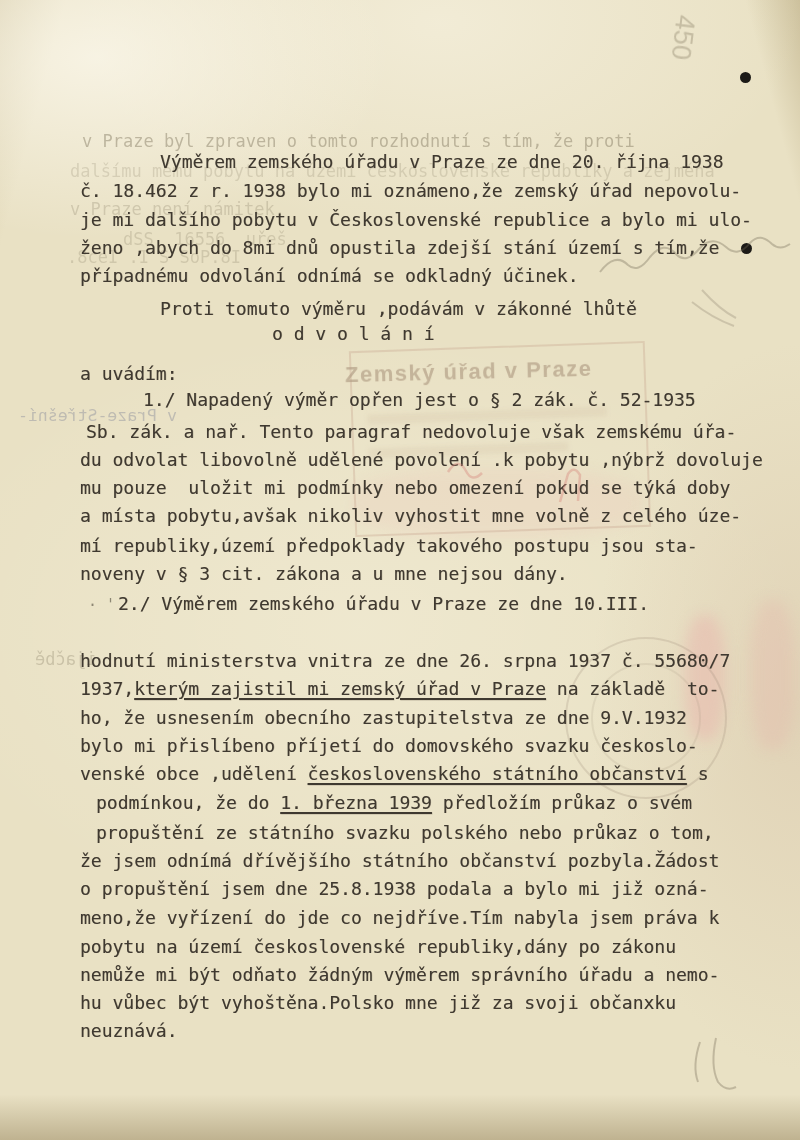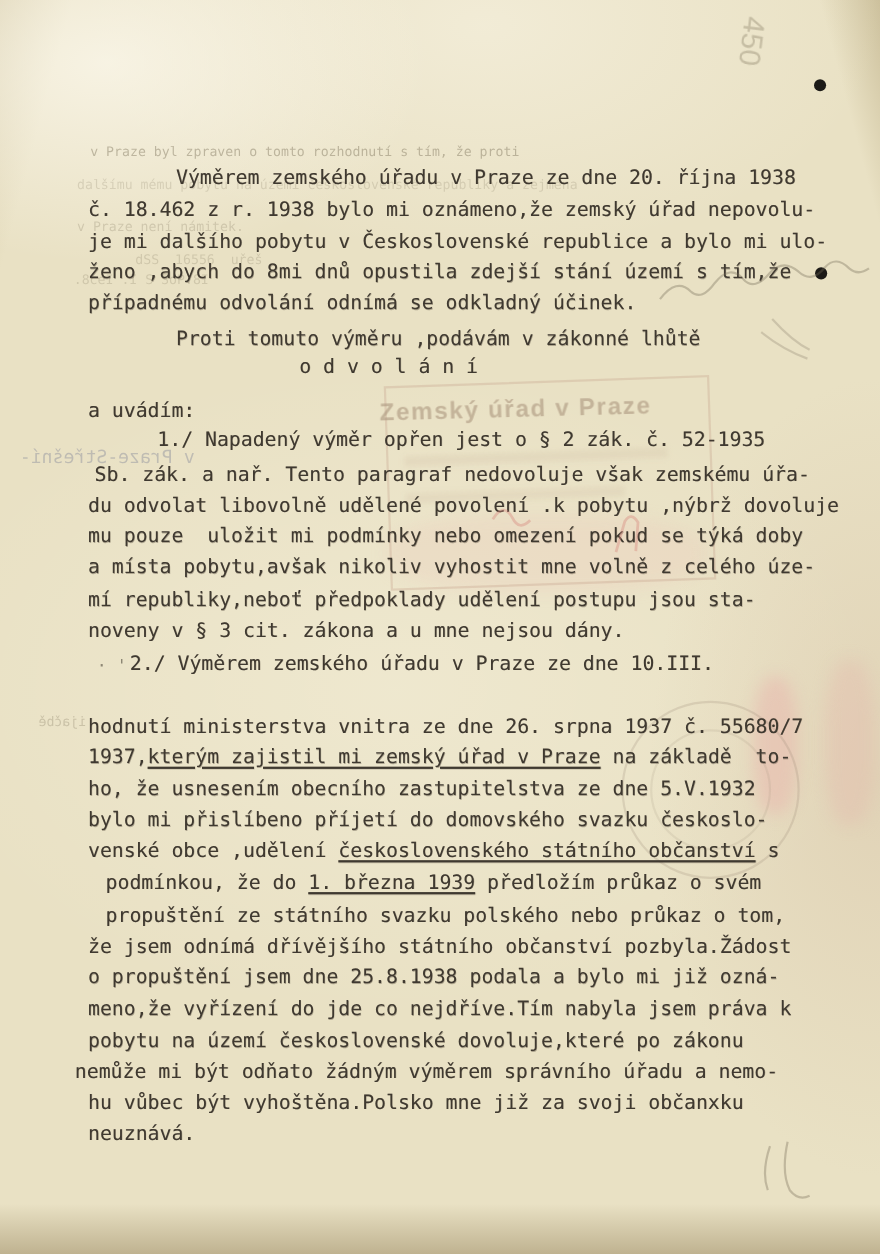--- a/index.html
+++ b/index.html
@@ -27,21 +27,21 @@
     white-space:pre;
     text-shadow:0.4px 0.4px 0.6px rgba(62,52,40,0.35);
   }
   .ul{
     text-decoration:underline;
     text-decoration-thickness:1.5px;
     text-underline-offset:3px;
   }
   .ghost{
     position:absolute;
-    font-size:12px;
+    font-size:17px;
     white-space:pre;
     color:#786e56;
     filter:blur(0.4px);
   }
   .mirrored{transform:scaleX(-1);}
   .dot{
     position:absolute;width:11px;height:11px;border-radius:50%;
     background:#1c1a17;
   }
   .stamp-box{
@@ -125,35 +125,35 @@
   <div class="line" style="left:80px;top:237px">ženo ,abych do 8mi dnů opustila zdejší stání území s tím,že</div>
   <div class="line" style="left:80px;top:265px">případnému odvolání odnímá se odkladný účinek.</div>
   <div class="line" style="left:160px;top:298px">Proti tomuto výměru ,podávám v zákonné lhůtě</div>
   <div class="line" style="left:272px;top:323px">o d v o l á n í</div>
   <div class="line" style="left:80px;top:363px">a uvádím:</div>
   <div class="line" style="left:143px;top:389px">1./ Napadený výměr opřen jest o § 2 zák. č. 52-1935</div>
   <div class="line" style="left:86px;top:421px">Sb. zák. a nař. Tento paragraf nedovoluje však zemskému úřa-</div>
   <div class="line" style="left:80px;top:449px">du odvolat libovolně udělené povolení .k pobytu ,nýbrž dovoluje</div>
   <div class="line" style="left:80px;top:477px">mu pouze  uložit mi podmínky nebo omezení pokud se týká doby</div>
   <div class="line" style="left:80px;top:505px">a místa pobytu,avšak nikoliv vyhostit mne volně z celého úze-</div>
-  <div class="line" style="left:80px;top:535px">mí republiky,neboť předpoklady udělení postupu jsou sta-</div>
+  <div class="line" style="left:80px;top:535px">mí republiky,území předpoklady takového postupu jsou sta-</div>
   <div class="line" style="left:80px;top:563px">noveny v § 3 cit. zákona a u mne nejsou dány.</div>
   <div class="line" style="left:118px;top:593px">2./ Výměrem zemského úřadu v Praze ze dne 10.III.</div>
   <div class="line" style="left:80px;top:650px">hodnutí ministerstva vnitra ze dne 26. srpna 1937 č. 55680/7</div>
   <div class="line" style="left:80px;top:678px"><span>1937,</span><span class="ul">kterým zajistil mi zemský úřad v Praze</span><span> na základě  to-</span></div>
-  <div class="line" style="left:80px;top:707px">ho, že usnesením obecního zastupitelstva ze dne 5.V.1932</div>
+  <div class="line" style="left:80px;top:707px">ho, že usnesením obecního zastupitelstva ze dne 9.V.1932</div>
   <div class="line" style="left:80px;top:735px">bylo mi přislíbeno příjetí do domovského svazku českoslo-</div>
   <div class="line" style="left:80px;top:763px"><span>venské obce ,udělení </span><span class="ul">československého státního občanství</span><span> s</span></div>
   <div class="line" style="left:96px;top:792px"><span>podmínkou, že do </span><span class="ul">1. března 1939</span><span> předložím průkaz o svém</span></div>
   <div class="line" style="left:96px;top:822px">propuštění ze státního svazku polského nebo průkaz o tom,</div>
   <div class="line" style="left:80px;top:850px">že jsem odnímá dřívějšího státního občanství pozbyla.Žádost</div>
   <div class="line" style="left:80px;top:878px">o propuštění jsem dne 25.8.1938 podala a bylo mi již ozná-</div>
   <div class="line" style="left:80px;top:907px">meno,že vyřízení do jde co nejdříve.Tím nabyla jsem práva k</div>
-  <div class="line" style="left:80px;top:936px">pobytu na území československé dovoluje,které po zákonu</div>
-  <div class="line" style="left:68px;top:964px">nemůže mi být odňato žádným výměrem správního úřadu a nemo-</div>
+  <div class="line" style="left:80px;top:936px">pobytu na území československé republiky,dány po zákonu</div>
+  <div class="line" style="left:80px;top:964px">nemůže mi být odňato žádným výměrem správního úřadu a nemo-</div>
   <div class="line" style="left:80px;top:992px">hu vůbec být vyhoštěna.Polsko mne již za svoji občanxku</div>
   <div class="line" style="left:80px;top:1020px">neuznává.</div>
 
   <div class="dot" style="left:740px;top:72px"></div>
   <div class="dot" style="left:741px;top:243px"></div>
 
   <svg class="overlay" width="800" height="1140" viewBox="0 0 800 1140">
     <path d="M600,272 q15,-20 28,-7 q10,9 22,-8 q14,-17 26,-3 q10,11 24,-6 q12,-13 26,-1 q12,11 24,-4 q10,-11 22,1 q8,7 18,0" fill="none" stroke="rgba(115,105,85,0.35)" stroke-width="2"></path>
     <path d="M702,290 q18,20 34,28 M692,302 q20,16 42,24" fill="none" stroke="rgba(130,120,100,0.28)" stroke-width="2"></path>
     <path d="M700,1042 q-8,24 -2,40 M716,1038 q-6,28 2,44 q8,10 18,5" fill="none" stroke="rgba(125,115,95,0.38)" stroke-width="2"></path>

